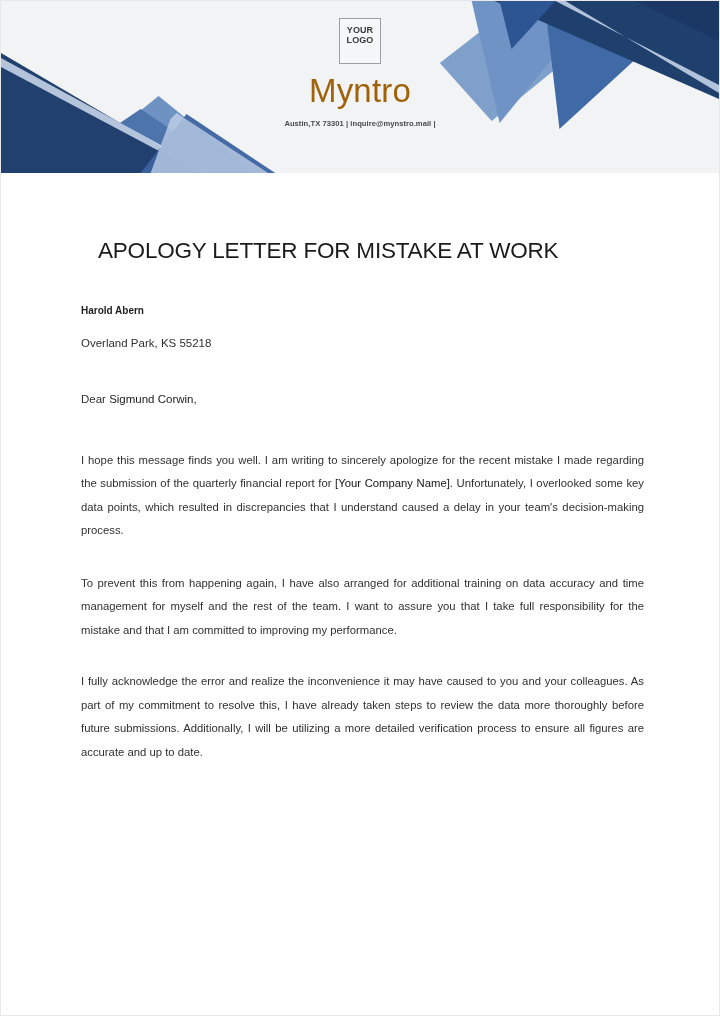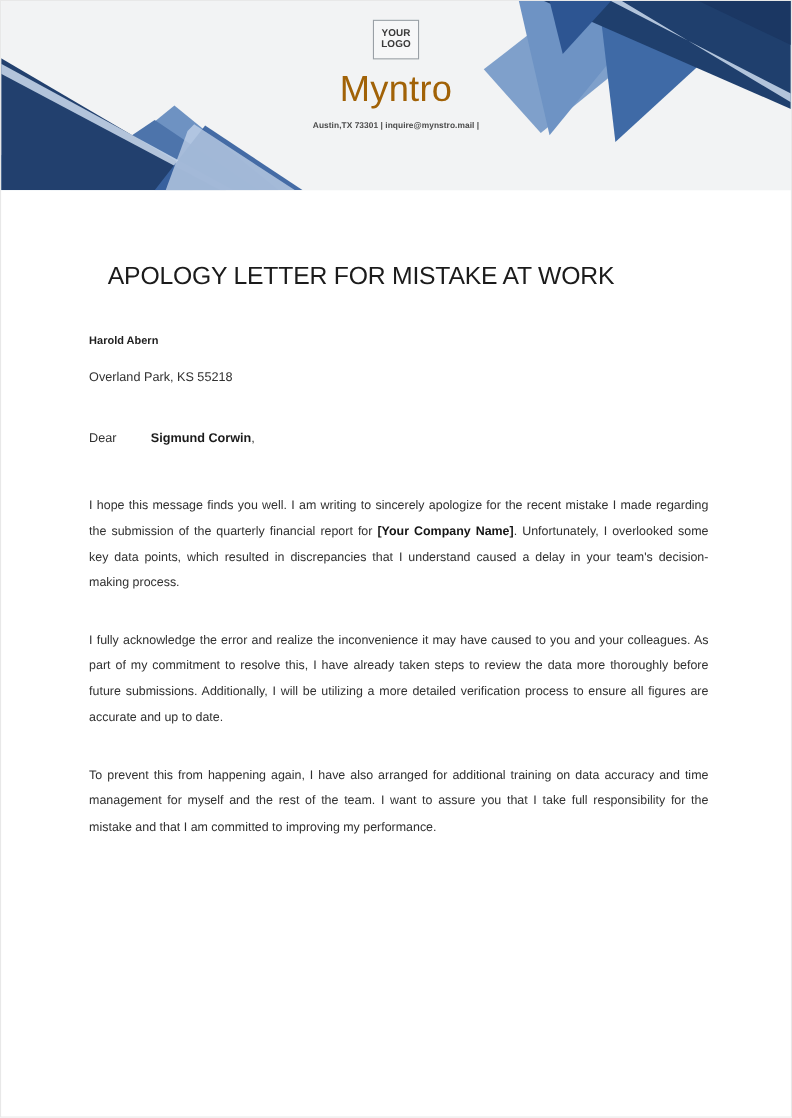--- a/index.html
+++ b/index.html
@@ -49,21 +49,21 @@
     left: 0;
     right: 0;
     top: 0;
     z-index: 5;
     text-align: center;
     padding-top: 17px;
   }
   .logo-box {
     display: inline-block;
     width: 42px;
-    height: 36px;
+    height: 46px;
     border: 1px solid #9aa0a6;
     background: #f6f7f8;
     text-align: center;
     padding-top: 6px;
     line-height: 1.12;
   }
   .logo-box .logo-line {
     display: block;
     font-size: 9px;
     font-weight: 700;
@@ -122,30 +122,30 @@
     padding-top: 22px;
   }
 
   .salutation {
     margin: 0;
     padding-top: 45px;
     font-size: 11.5px;
     color: #303030;
     line-height: 1;
   }
-  .salutation b { font-weight: 700; color: #1b1b1b; margin-left: 28px; }
+  .salutation b { font-weight: 400; color: #1b1b1b; }
 
   .para {
     margin: 0;
     font-size: 11.3px;
     line-height: 23.5px;
     color: #303030;
     text-align: justify;
   }
-  .para b { font-weight: 700; color: #151515; }
+  .para b { font-weight: 400; color: #151515; }
   .para-1 { padding-top: 43px; }
   .para-2 { padding-top: 28px; }
   .para-3 { padding-top: 29px; }
 </style>
 </head>
 <body>
 
 <div class="page">
 
   <div class="letterhead">
@@ -204,18 +204,18 @@
 
     <div class="sender-block">
       <p class="sender-name">Harold Abern</p>
       <p class="sender-address">Overland Park, KS 55218</p>
     </div>
 
     <p class="salutation"><span>Dear </span><b>Sigmund Corwin</b><span>,</span></p>
 
     <p class="para para-1"><span>I hope this message finds you well. I am writing to sincerely apologize for the recent mistake I made regarding the submission of the quarterly financial report for </span><b>[Your Company Name]</b><span>. Unfortunately, I overlooked some key data points, which resulted in discrepancies that I understand caused a delay in your team's decision-making process.</span></p>
 
+    <p class="para para-3">To prevent this from happening again, I have also arranged for additional training on data accuracy and time management for myself and the rest of the team. I want to assure you that I take full responsibility for the mistake and that I am committed to improving my performance.</p>
+
     <p class="para para-2">I fully acknowledge the error and realize the inconvenience it may have caused to you and your colleagues. As part of my commitment to resolve this, I have already taken steps to review the data more thoroughly before future submissions. Additionally, I will be utilizing a more detailed verification process to ensure all figures are accurate and up to date.</p>
-
-    <p class="para para-3">To prevent this from happening again, I have also arranged for additional training on data accuracy and time management for myself and the rest of the team. I want to assure you that I take full responsibility for the mistake and that I am committed to improving my performance.</p>
 
   </div>
 </div>
 
 </body></html>

